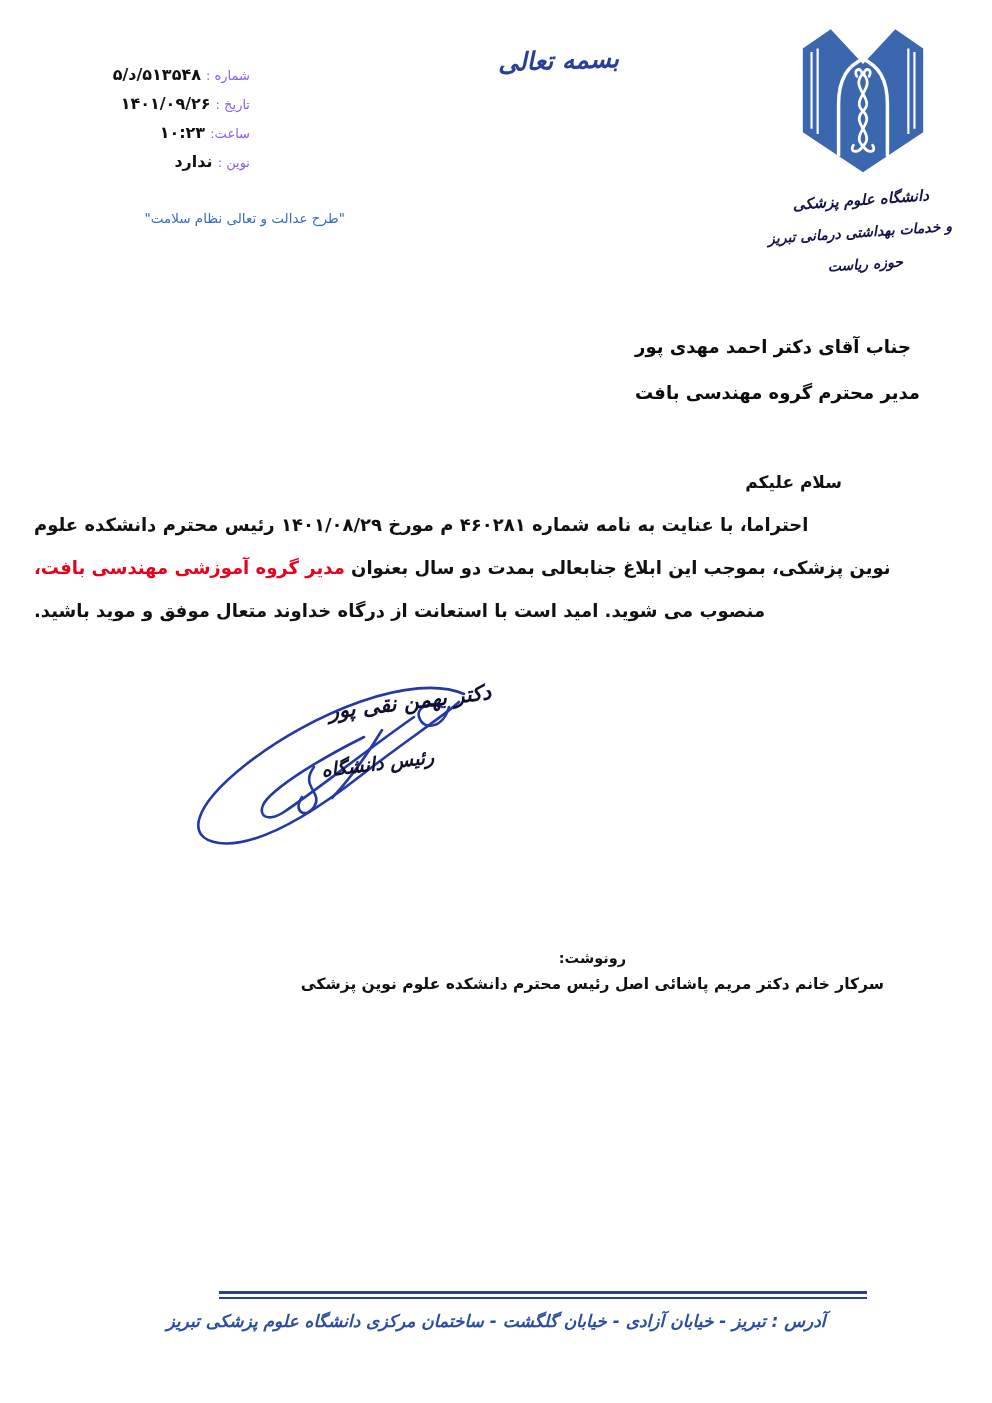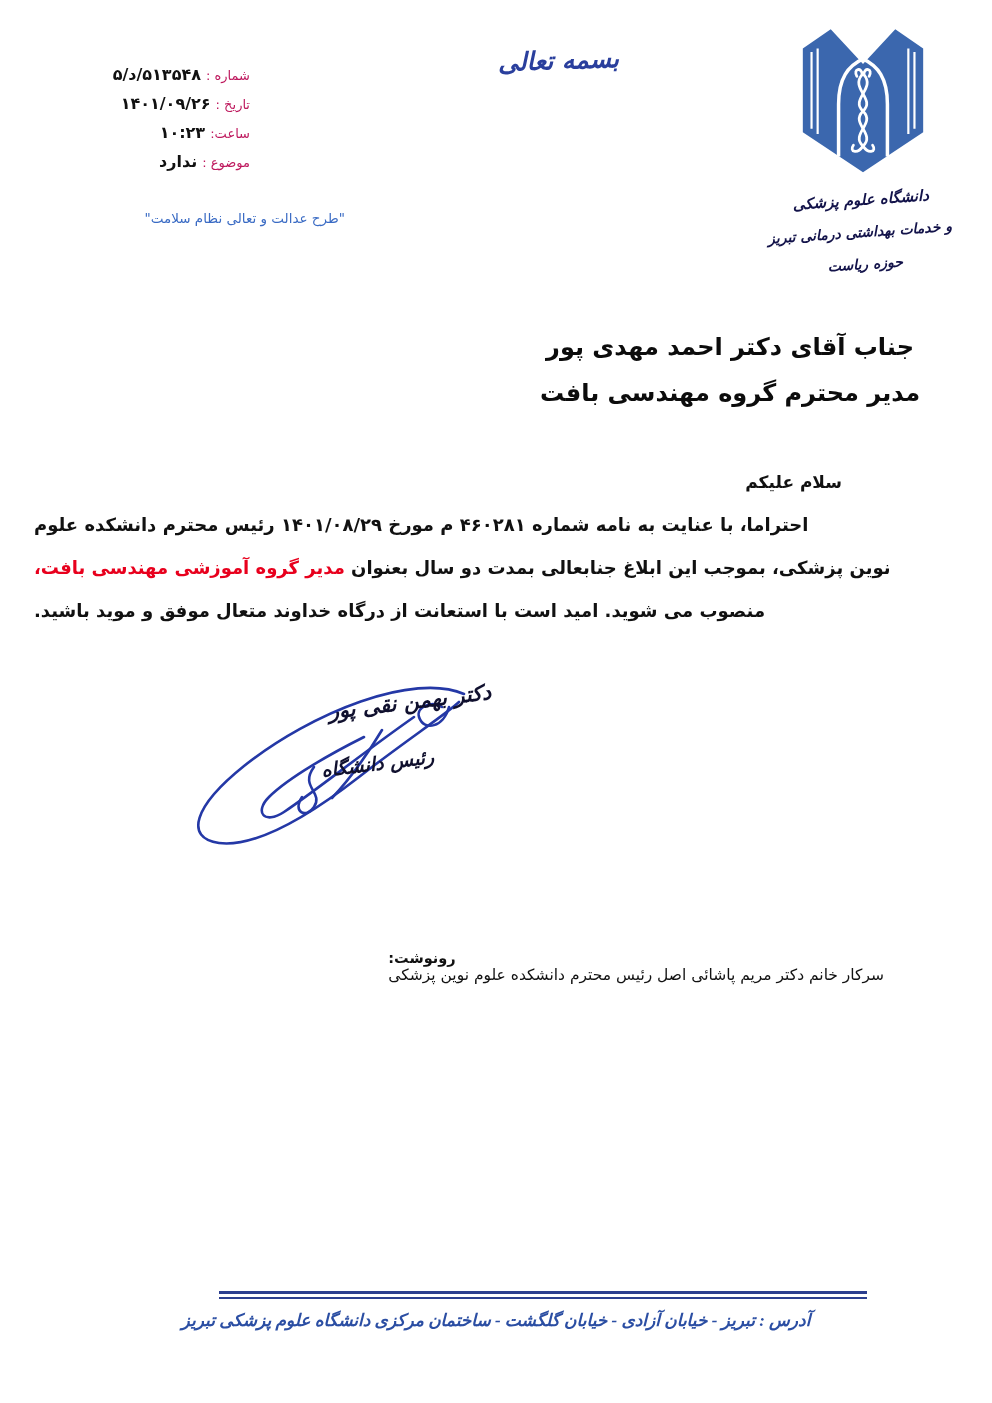--- a/index.html
+++ b/index.html
@@ -4,60 +4,60 @@
 <style>
   html,body{margin:0;padding:0;background:#fff;}
   .page{
     position:relative;width:992px;height:1403px;background:#ffffff;
     font-family:"DejaVu Sans",sans-serif;direction:rtl;overflow:hidden;
     border-bottom:2px solid #e4e7ed;
   }
   
   .meta{position:absolute;top:60px;right:742px;text-align:right;white-space:nowrap;}
   .meta-line{height:29px;line-height:29px;}
-  .meta-label{color:#be185d;font-size:13px;}
+  .meta-label{color:#8b5cf6;font-size:13px;}
   .meta-value{color:#111;font-weight:bold;font-size:16px;}
   .slogan{position:absolute;top:210px;right:647px;color:#3a6bc4;font-size:13.5px;white-space:nowrap;}
   
   .bismillah{
     position:absolute;top:46px;left:498px;color:#2a3f9d;font-size:25px;
     font-weight:bold;font-style:italic;transform:rotate(-2deg);white-space:nowrap;
   }
   
   .logo{position:absolute;top:24px;right:40px;width:178px;text-align:center;}
   .logo svg{display:block;margin:0 auto;}
   .logo-text{margin-top:10px;transform:rotate(-4deg);color:#13134a;font-style:italic;font-weight:bold;}
   .logo-l1{font-size:15px;line-height:32px;white-space:nowrap;}
   .logo-l2{font-size:14px;line-height:32px;white-space:nowrap;}
   .logo-l3{font-size:14px;line-height:32px;white-space:nowrap;}
   
-  .recipient{position:absolute;top:324px;right:72px;text-align:center;color:#0c0c0c;
-    font-weight:bold;font-size:24px;line-height:46px;white-space:nowrap;}
+  .recipient{position:absolute;top:324px;right:72px;text-align:left;color:#0c0c0c;
+    font-weight:bold;font-size:18px;line-height:46px;white-space:nowrap;}
   
   .greeting{position:absolute;top:472px;right:150px;font-size:17px;font-weight:bold;color:#111;}
   .body-par{position:absolute;top:503px;right:34px;width:924px;text-align:left;
     color:#111;font-size:18px;font-weight:bold;line-height:43px;}
   .body-line1{padding-right:14px;}
   .red{color:#e8001d;}
   
   .sig{position:absolute;top:670px;left:162px;width:336px;height:190px;}
   .sig svg{position:absolute;top:0;left:0;}
   .sig-name{position:absolute;top:20px;right:6px;font-size:21px;font-weight:bold;font-style:italic;
     color:#10102e;transform:rotate(-7deg);white-space:nowrap;}
   .sig-title{position:absolute;top:82px;right:64px;font-size:19px;font-weight:bold;font-style:italic;
     color:#10102e;transform:rotate(-7deg);white-space:nowrap;}
   
-  .cc{position:absolute;top:950px;right:108px;text-align:left;color:#111;}
+  .cc{position:absolute;top:950px;right:108px;text-align:center;color:#111;}
   .cc-label{font-size:14.5px;font-weight:bold;}
-  .cc-line{font-size:15.5px;font-weight:normal;white-space:nowrap;}
+  .cc-line{margin-top:9px;font-size:15.5px;font-weight:bold;white-space:nowrap;}
   
   .footer-rule{position:absolute;top:1291px;left:219px;width:648px;height:3px;
     border-top:3.5px solid #2c3f8f;border-bottom:2px solid #2c3f8f;}
   .footer-text{position:absolute;top:1304px;left:100px;width:792px;text-align:center;
-    color:#2b4ea3;font-style:italic;font-weight:bold;font-family:Liberation Serif, serif;}
+    color:#2b4ea3;font-style:italic;font-weight:bold;}
   .footer-address{font-size:17px;line-height:34px;white-space:nowrap;}
   .footer-phone{font-size:14px;line-height:30px;margin-top:4px;white-space:nowrap;}
 </style>
 </head>
 <body>
 
 <div class="page">
 
   <div class="meta">
     <div class="meta-line">
@@ -66,21 +66,21 @@
     </div>
     <div class="meta-line">
       <span class="meta-label">تاریخ :</span>
       <span class="meta-value">۱۴۰۱/۰۹/۲۶</span>
     </div>
     <div class="meta-line">
       <span class="meta-label">ساعت:</span>
       <span class="meta-value">۱۰:۲۳</span>
     </div>
     <div class="meta-line">
-      <span class="meta-label">موضوع :</span>
+      <span class="meta-label">نوین :</span>
       <span class="meta-value">ندارد</span>
     </div>
   </div>
   <div class="slogan">"طرح عدالت و تعالی نظام سلامت"</div>
 
   <div class="bismillah">بسمه تعالی</div>
 
   <div class="logo">
     <span>
       <svg width="158" height="150" viewBox="0 0 170 172">

